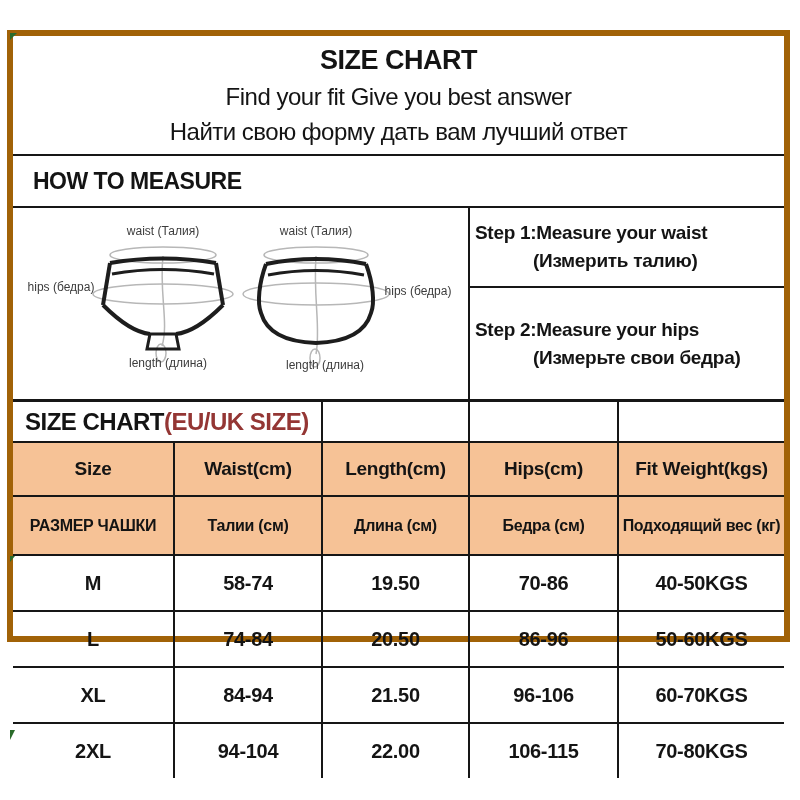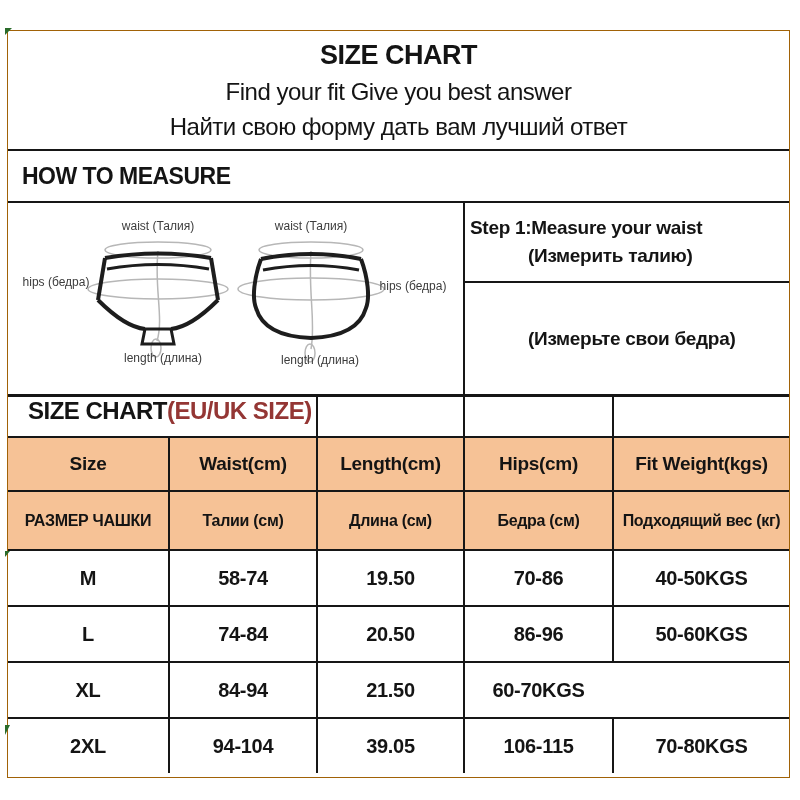--- a/index.html
+++ b/index.html
@@ -1,47 +1,47 @@
 <!DOCTYPE html>
 <html><head>
 <meta charset="utf-8">
 <style>
   * { box-sizing: border-box; margin: 0; padding: 0; }
   html,body { width:800px; height:800px; background:#ffffff; overflow:hidden;
     font-family:"Liberation Sans", sans-serif; color:#141414; }
-  .sheet { position:absolute; left:7px; top:30px; width:783px; height:748px;
-    border:1px solid #a16207; background:#fff; }
+  .sheet { position:absolute; left:7px; top:30px; width:783px; height:612px;
+    border:6px solid #a16207; background:#fff; }
 
   
   .title-block { height:118px; display:flex; flex-direction:column; align-items:center;
     justify-content:center; gap:7px; text-align:center; }
   .t1 { font-size:27px; font-weight:bold; letter-spacing:-0.5px; }
   .t2, .t3 { font-size:24px; font-weight:normal; letter-spacing:-0.5px; }
 
   .htm-row { height:52px; border-top:2px solid #161616; display:flex; align-items:center; }
-  .htm-row span { font-size:23px; font-weight:bold; padding-left:14px; letter-spacing:-0.5px; }
+  .htm-row span { font-size:23px; font-weight:bold; padding-left:20px; letter-spacing:-0.5px; }
 
   
   .measure { height:193px; border-top:2px solid #161616; display:flex; }
   .diagrams { width:455px; position:relative; }
   .diagrams svg { position:absolute; left:0; top:0; }
   .diag-label { position:absolute; font-size:12px; color:#3c3c3c; white-space:nowrap;
     transform:translateX(-50%); }
   .steps { flex:1; border-left:2px solid #161616; display:flex; flex-direction:column; }
   .step { display:flex; flex-direction:column; justify-content:center; gap:6px; padding-left:5px; }
   .step-1 { height:78px;border-radius:17px; }
   .step-2 { flex:1; border-top:2px solid #161616; }
   .step .en { font-size:19px; font-weight:bold; letter-spacing:-0.3px; }
   .step .ru { font-size:19px; font-weight:bold; margin-left:58px; letter-spacing:-0.3px; }
 
   
   .euuk-row { height:42px; border-top:3px solid #161616; display:grid;
     grid-template-columns:308px 147px 149px 1fr; }
   .euuk-row .cell { border-left:2px solid #161616; }
-  .euuk-row .cell:first-child { border-left:none; display:flex; padding-left:20px;border-radius:17px; }
+  .euuk-row .cell:first-child { border-left:none; display:flex; align-items:center; padding-left:12px;border-radius:17px; }
   .euuk-title { font-size:24px; font-weight:bold; letter-spacing:-0.5px; white-space:nowrap; }
   .euuk-red { color:#943634; }
 
   .grid-row { display:grid; grid-template-columns:160px 148px 147px 149px 1fr;
     border-top:2px solid #161616; }
   .grid-row .cell { border-left:2px solid #161616; display:flex; align-items:center;
     justify-content:center; text-align:center; }
   .grid-row .cell:first-child { border-left:none; }
   .head-en { height:54px; background:#F6C296; }
   .head-en .cell { font-size:19px; font-weight:bold; letter-spacing:-0.3px; }
@@ -110,20 +110,21 @@
       <span class="diag-label" style="left:155px; top:148px;">length (длина)</span>
       <span class="diag-label" style="left:312px; top:150px;">length (длина)</span>
     </div>
 
     <div class="steps">
       <div class="step step-1">
         <div class="en">Step 1:Measure your waist</div>
         <div class="ru">(Измерить талию)</div>
       </div>
       <div class="step step-2">
+        <div class="en">Step 2:Measure your hips</div>
         <div class="ru">(Измерьте свои бедра)</div>
       </div>
     </div>
   </div>
 
   <div class="euuk-row">
     <div class="cell">
       <span class="euuk-title">
         <span>SIZE CHART</span><span class="euuk-red">(EU/UK SIZE)</span>
       </span>
@@ -160,22 +161,23 @@
     <div class="cell">L</div>
     <div class="cell">74-84</div>
     <div class="cell">20.50</div>
     <div class="cell">86-96</div>
     <div class="cell">50-60KGS</div>
   </div>
   <div class="grid-row data-row">
     <div class="cell">XL</div>
     <div class="cell">84-94</div>
     <div class="cell">21.50</div>
+    <div class="cell">96-106</div>
     <div class="cell">60-70KGS</div>
   </div>
   <div class="grid-row data-row">
     <div class="cell">2XL</div>
     <div class="cell">94-104</div>
-    <div class="cell">39.05</div>
+    <div class="cell">22.00</div>
     <div class="cell">106-115</div>
     <div class="cell">70-80KGS</div>
   </div>
 </div>
 
 </body></html>

